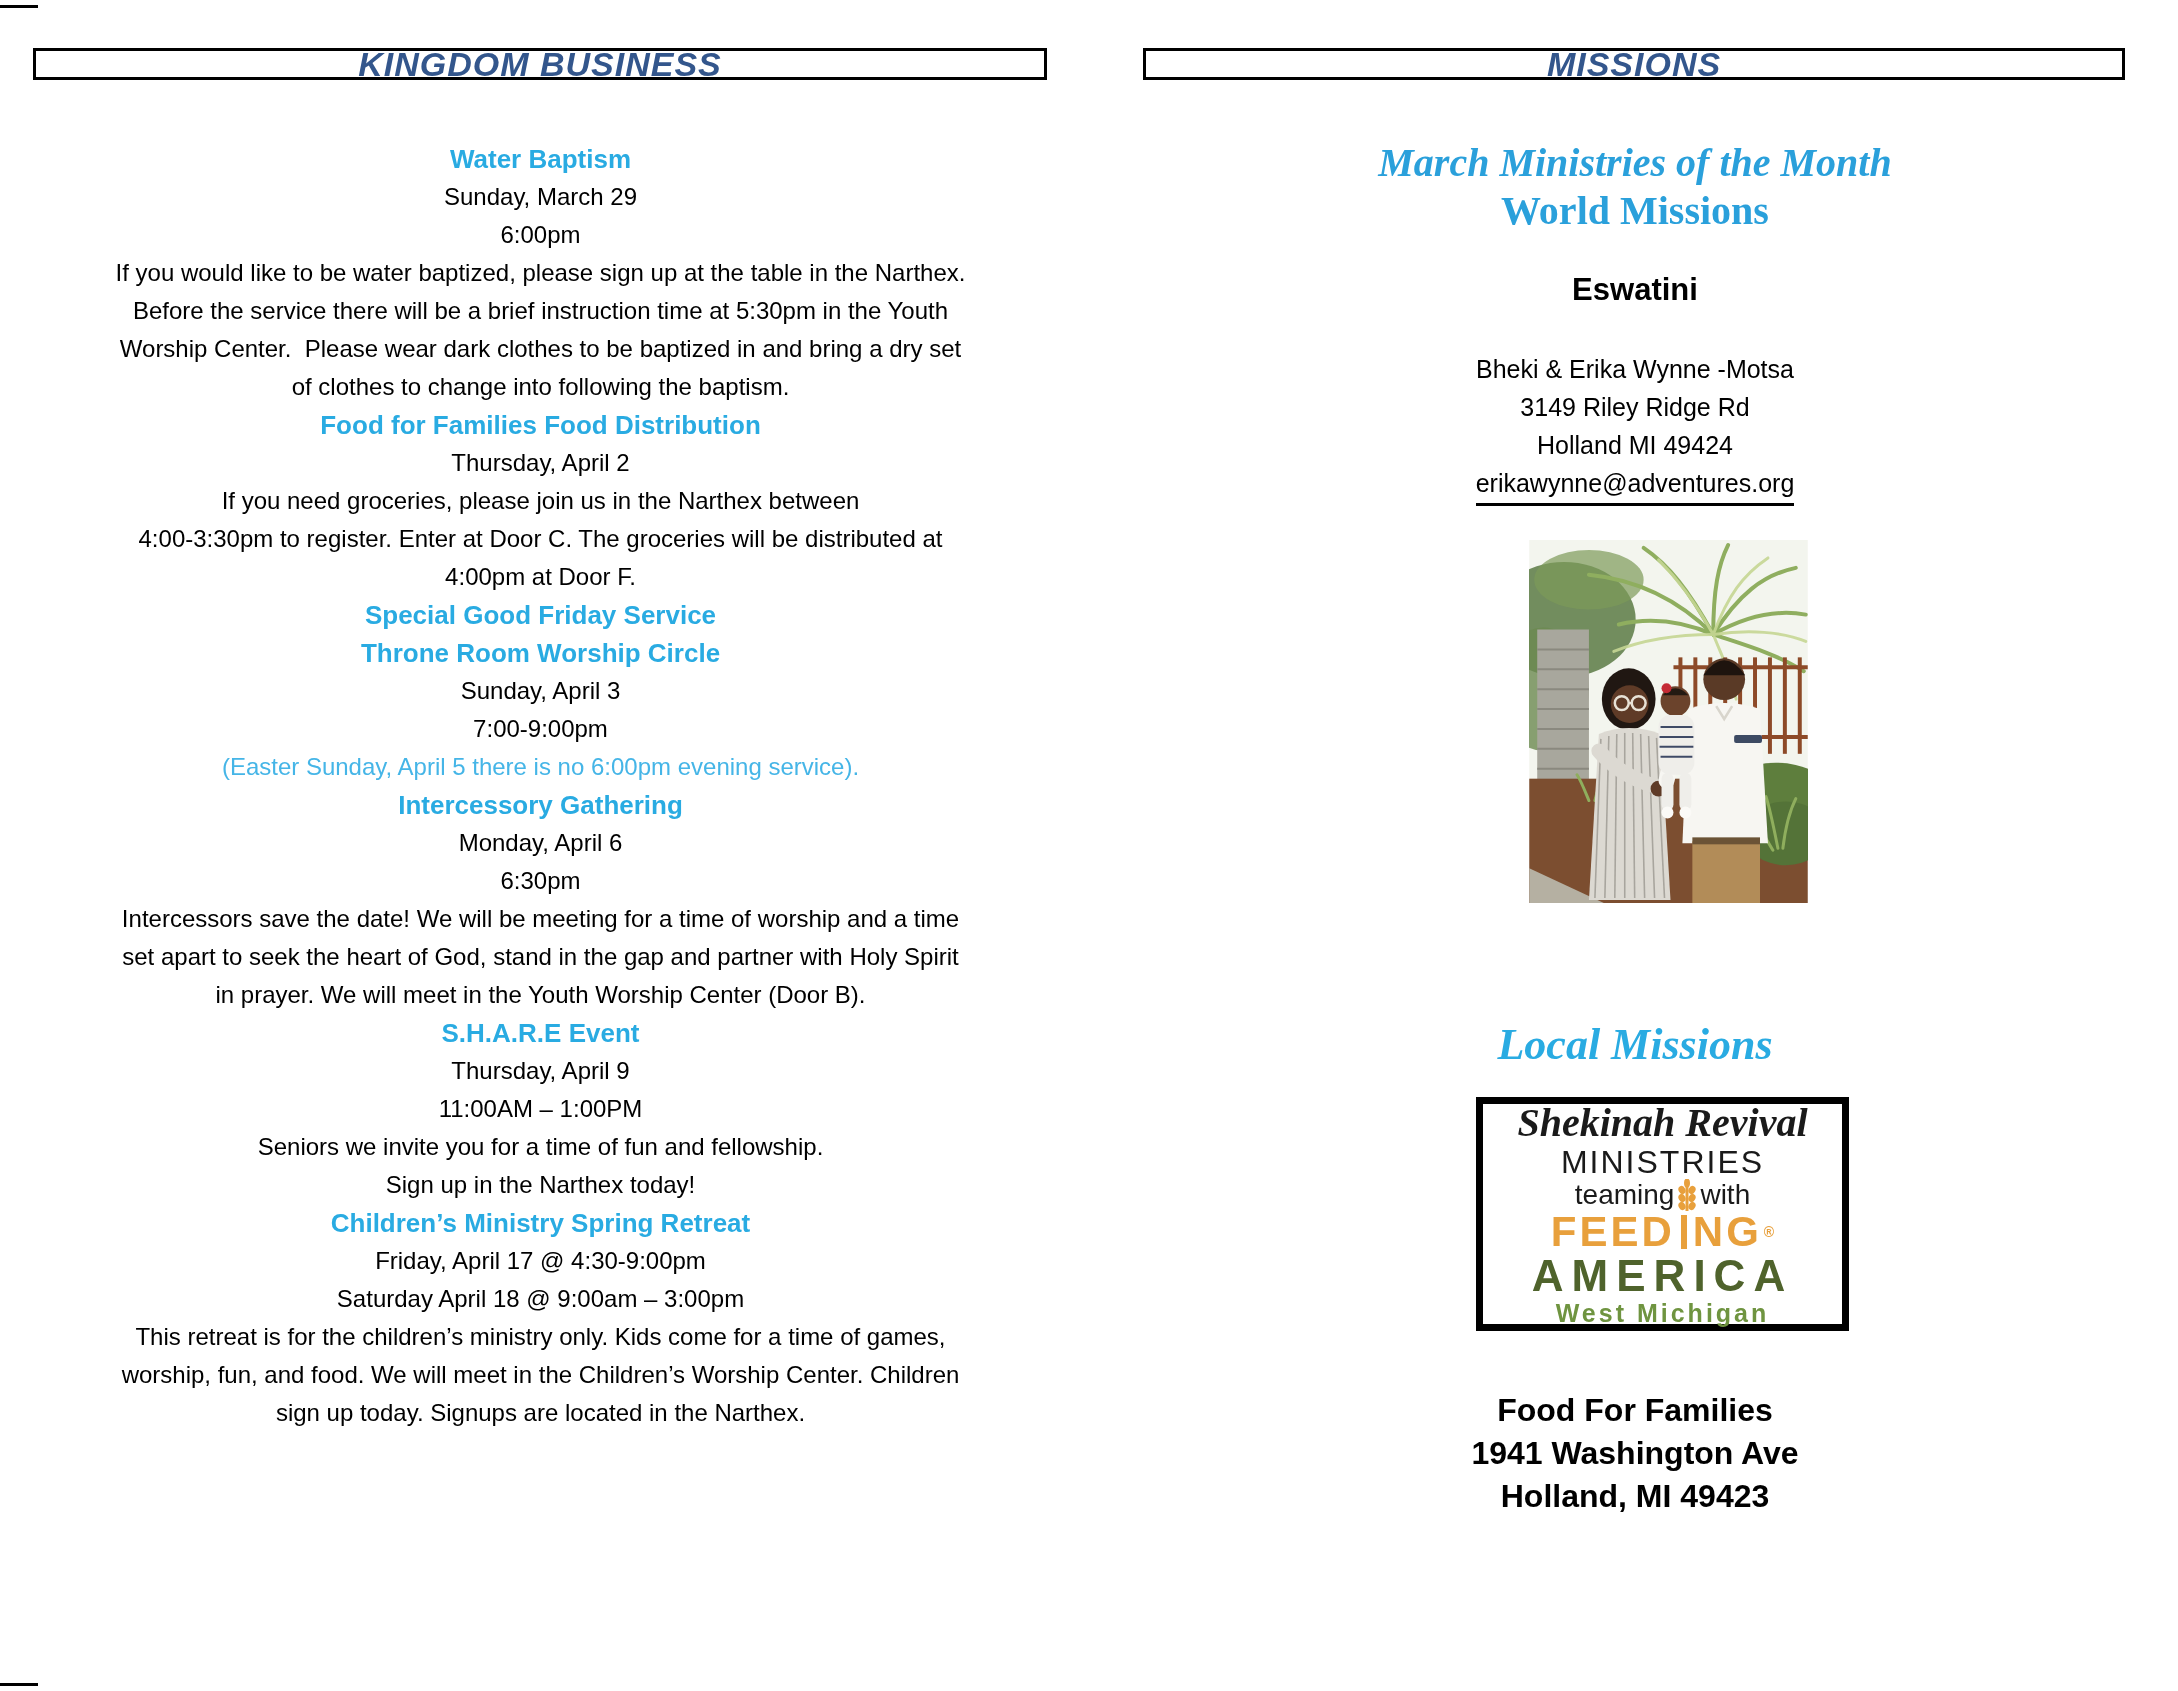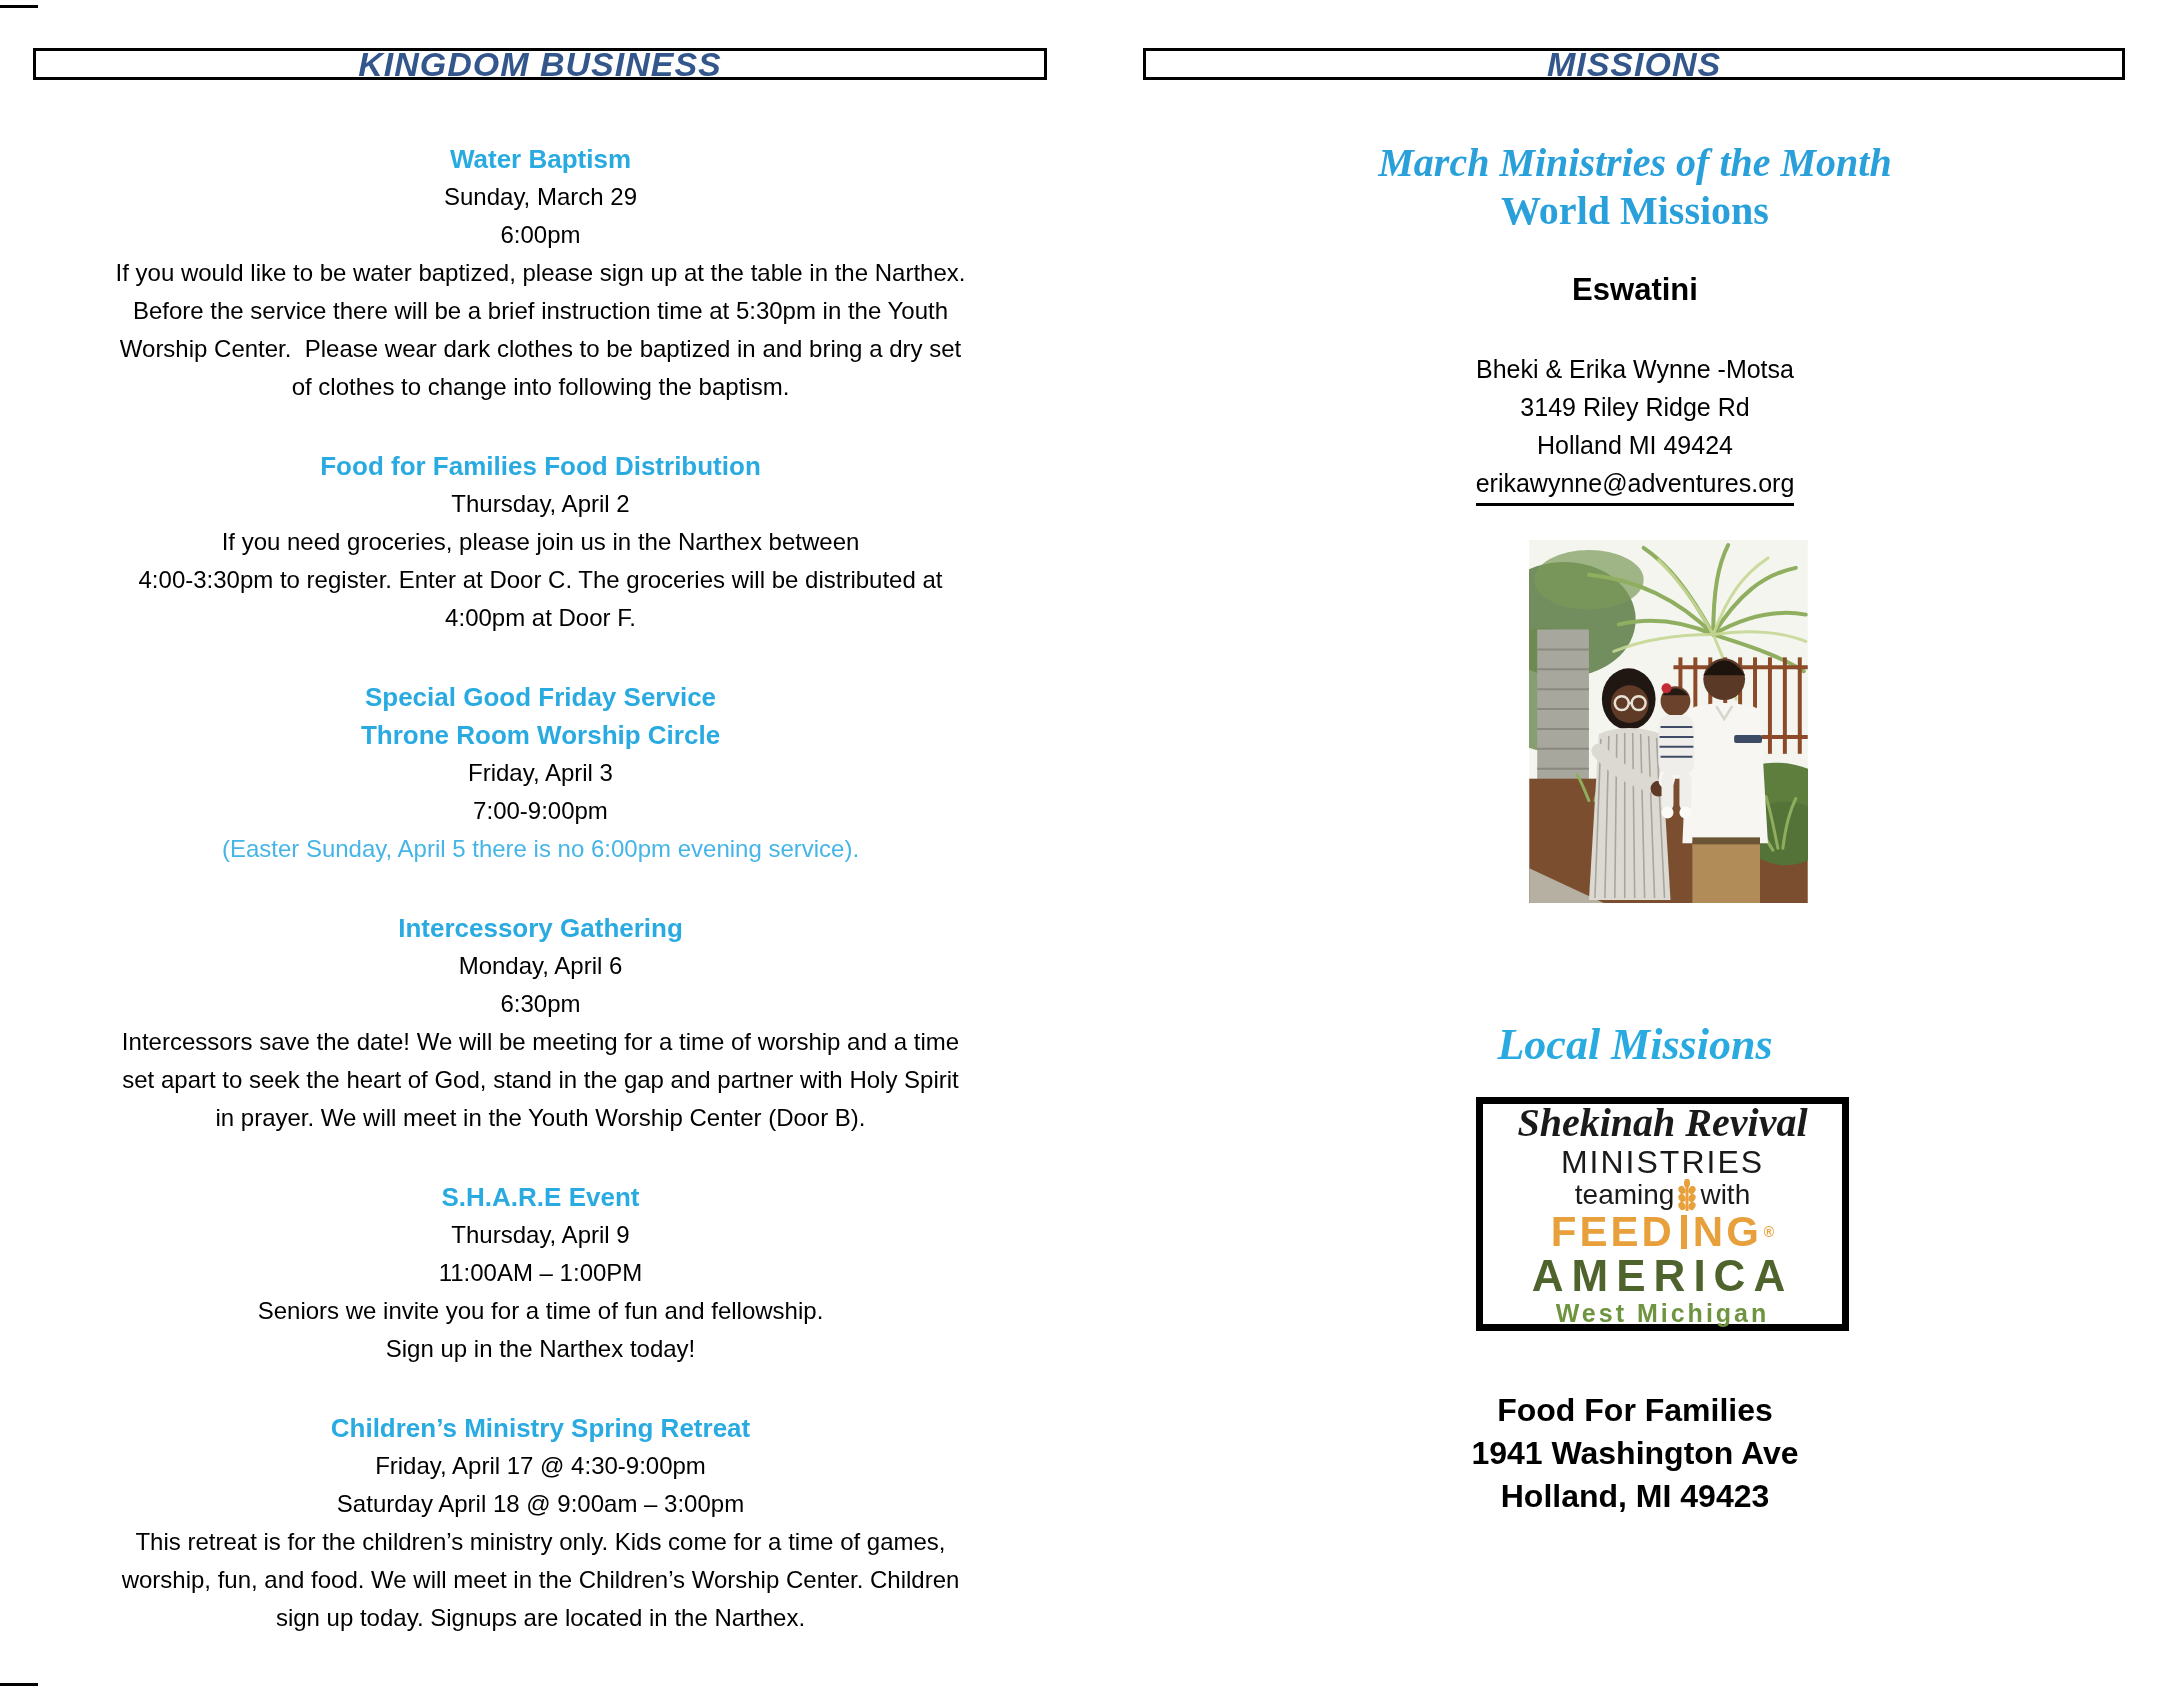--- a/index.html
+++ b/index.html
@@ -17,21 +17,21 @@
     font-size:34px;font-weight:bold;font-style:italic;letter-spacing:1px;
     color:var(--header-blue,#33568C);
   }
   #left-header{left:33px;top:48px;width:1014px;}
   #right-header{left:1143px;top:48px;width:982px;}
 
   
   #left-sections{
     position:absolute;left:33px;top:140px;width:1015px;text-align:center;
   }
-  .section{margin-top:41px;}
+  .section{}
   .section:first-child{margin-top:0;}
   .line{line-height:38px;font-size:24px;white-space:pre;}
   .line.heading{font-size:26px;font-weight:bold;color:var(--accent-cyan,#29ABE2);}
   .line.accent{color:var(--light-cyan,#45B5E7);}
 
   
   .rcol{position:absolute;left:1144px;width:982px;text-align:center;}
   #wm-title{top:139px;}
   #wm-title .t1{
     font-family:"Liberation Serif",serif;font-weight:bold;font-style:italic;
@@ -107,21 +107,21 @@
     <div class="section">
       <div class="line heading">Food for Families Food Distribution</div>
       <div class="line">Thursday, April 2</div>
       <div class="line">If you need groceries, please join us in the Narthex between</div>
       <div class="line">4:00-3:30pm to register. Enter at Door C. The groceries will be distributed at</div>
       <div class="line">4:00pm at Door F.</div>
     </div>
     <div class="section">
       <div class="line heading">Special Good Friday Service</div>
       <div class="line heading">Throne Room Worship Circle</div>
-      <div class="line">Friday, April 3</div>
+      <div class="line">Sunday, April 3</div>
       <div class="line">7:00-9:00pm</div>
       <div class="line accent">(Easter Sunday, April 5 there is no 6:00pm evening service).</div>
     </div>
     <div class="section">
       <div class="line heading">Intercessory Gathering</div>
       <div class="line">Monday, April 6</div>
       <div class="line">6:30pm</div>
       <div class="line">Intercessors save the date! We will be meeting for a time of worship and a time</div>
       <div class="line">set apart to seek the heart of God, stand in the gap and partner with Holy Spirit</div>
       <div class="line">in prayer. We will meet in the Youth Worship Center (Door B).</div>

